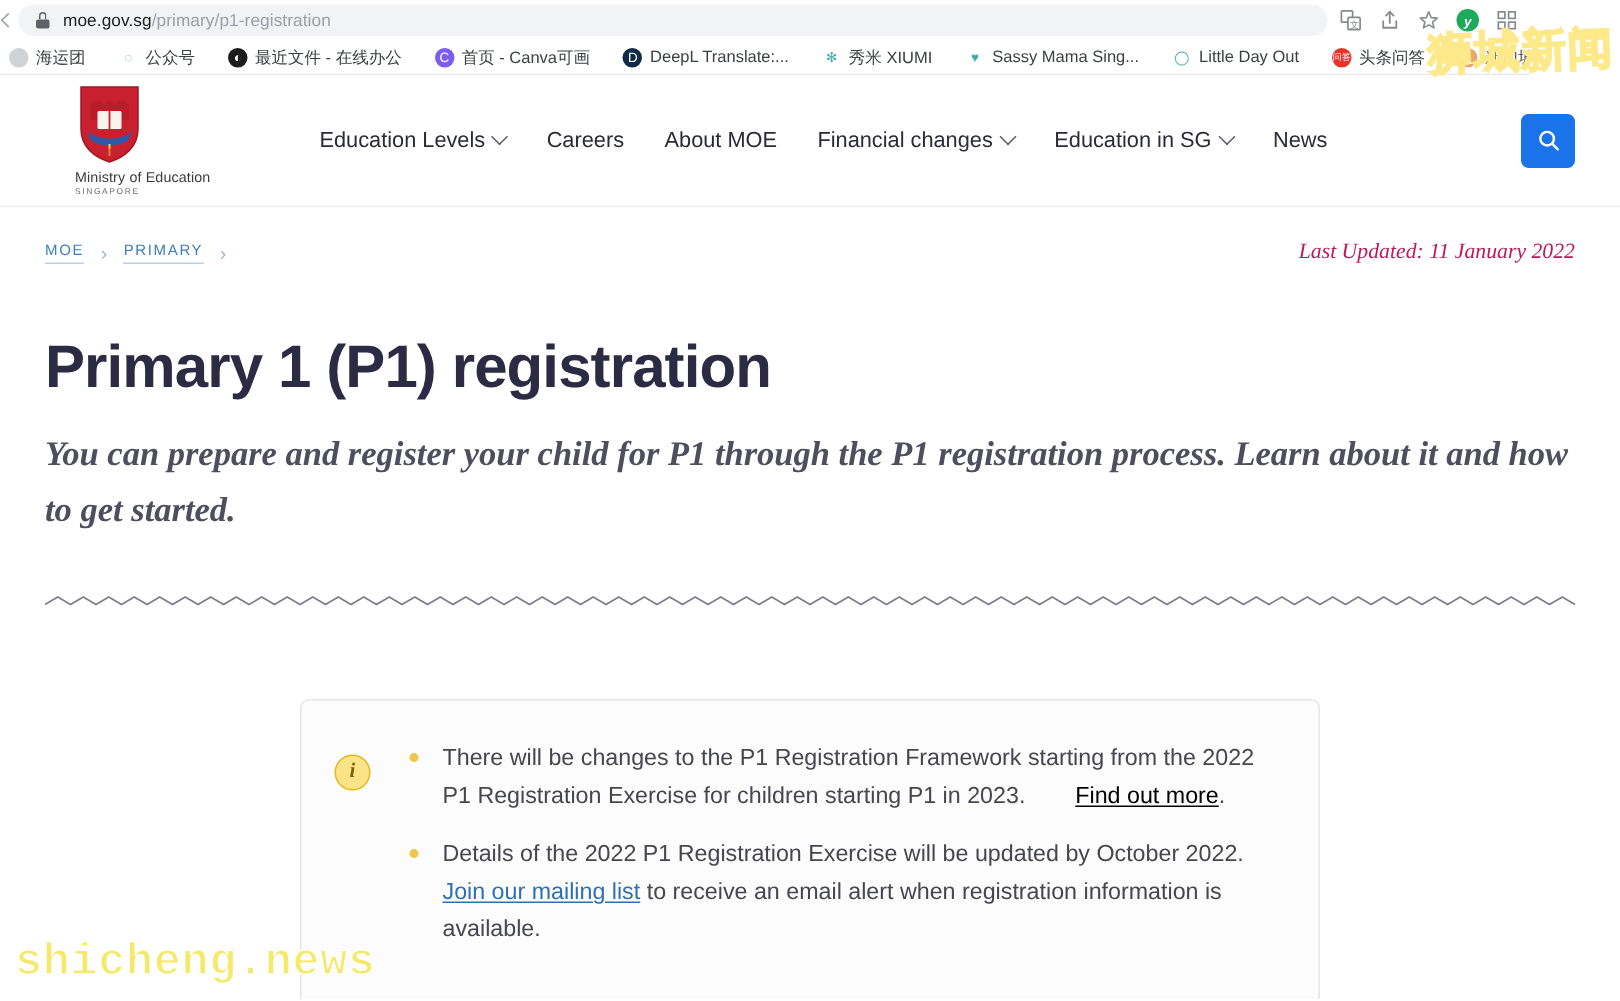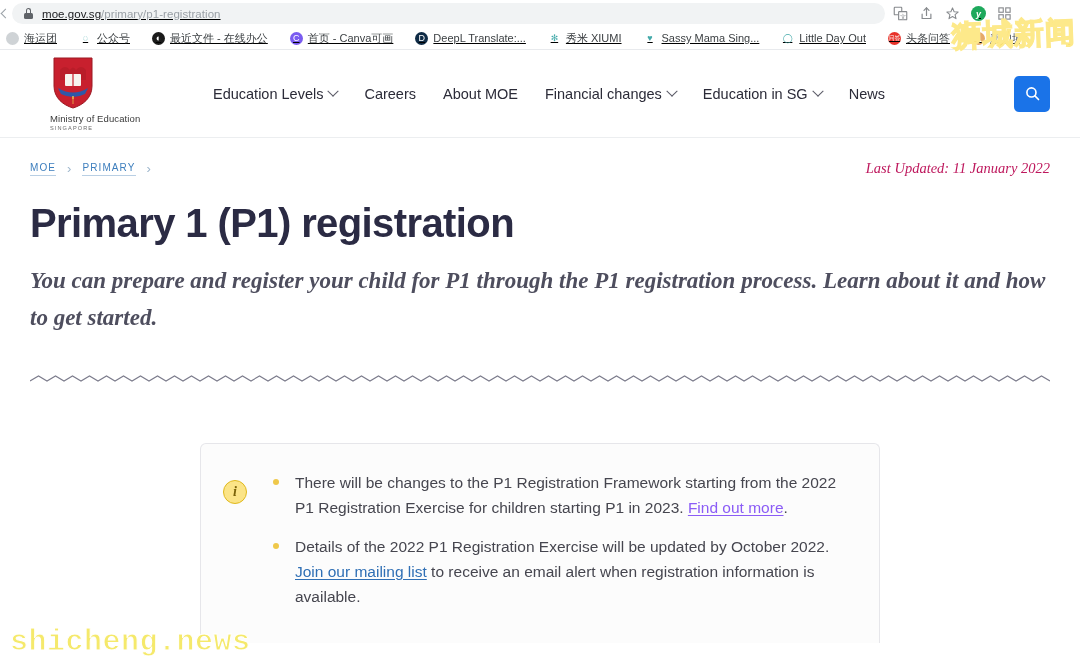--- a/index.html
+++ b/index.html
@@ -9,21 +9,20 @@
     overflow: hidden;
     background: #ffffff;
     font-family: "Liberation Sans", sans-serif;
   }
 
   
   .browser-chrome {
     position: relative;
     width: 1020px;
     background: #ffffff;
-    text-decoration: underline;
   }
   .urlbar-row {
     height: 27px;
     display: flex;
     align-items: center;
     padding: 0 6px 0 0;
     background: #ffffff;
     position: relative;
   }
   .nav-stub {
@@ -241,21 +240,21 @@
     font-size: 14.5px;
     color: #be185d;
   }
 
   .page-body { padding: 0 30px; }
 
   h1.page-title {
     font-size: 40px;
     font-weight: bold;
     color: #2b2b44;
-    margin: 24px 0 0 0;
+    margin: 46px 0 0 0;
     letter-spacing: -0.6px;
     line-height: 1.1;
   }
   p.lede {
     font-family: "Liberation Serif", serif;
     font-style: italic;
     font-size: 23px;
     line-height: 1.6;
     color: #4e4e5e;
     margin: 18px 0 0 0;
@@ -322,21 +321,22 @@
     width: 6px; height: 6px;
     border-radius: 50%;
     background: #efc84a;
   }
   a.lnk {
     color: #2f6fb5;
     text-decoration: underline;
     text-underline-offset: 2px;
   }
   a.lnk.visited {
-    color: #8b5cf6;
+    color: #000000;
+    margin-left: 29px;
   }
 
   
   .wm {
     position: absolute;
     pointer-events: none;
     font-weight: bold;
     color: #f5e96b;
     -webkit-text-stroke: 1px #ffffff;
     text-shadow: 0 0 2px rgba(255,255,255,.9);

